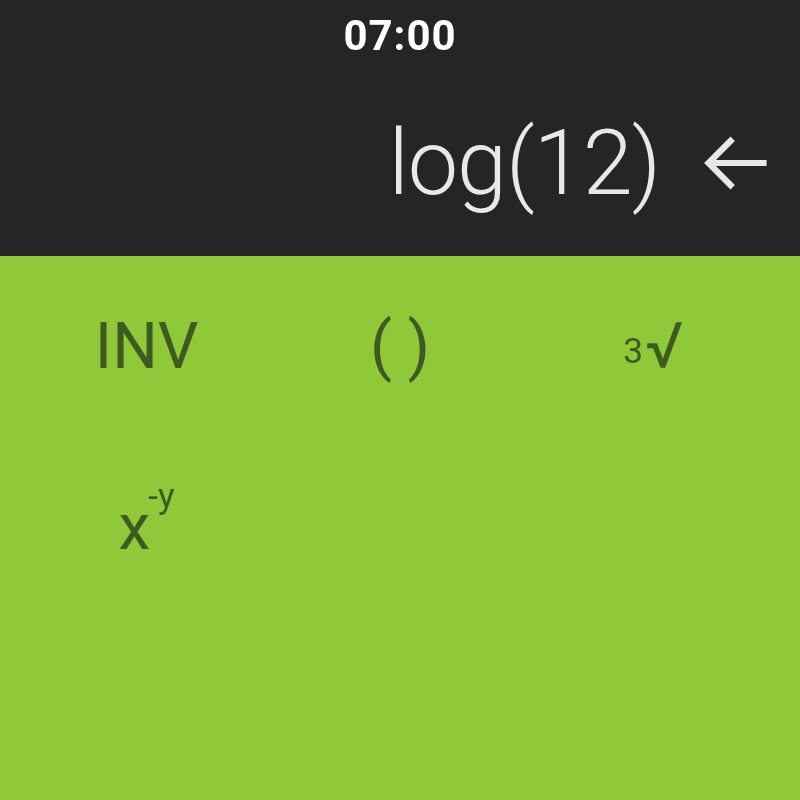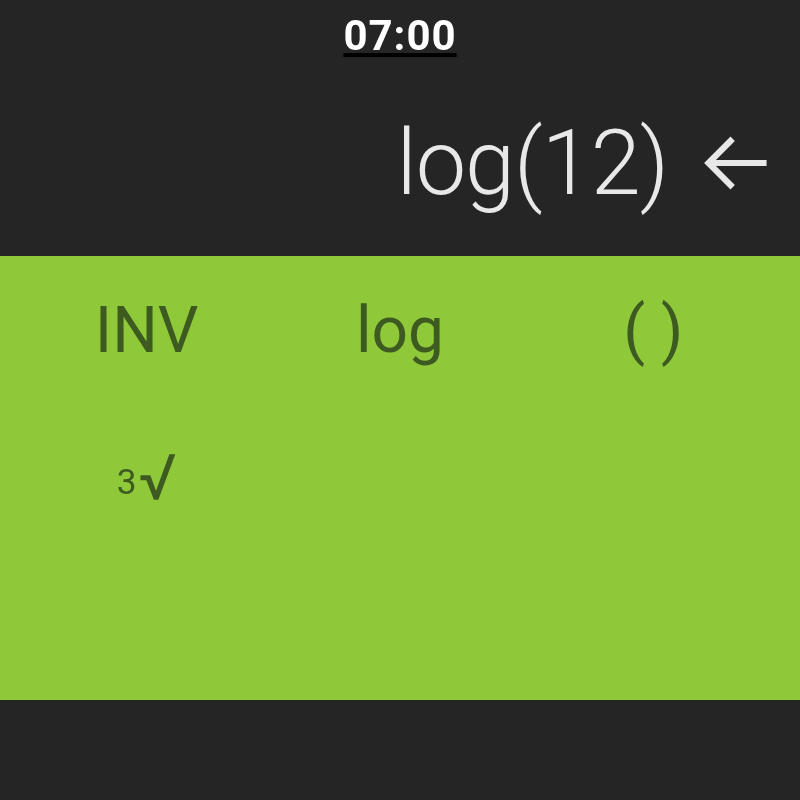--- a/index.html
+++ b/index.html
@@ -13,36 +13,35 @@
       overflow: hidden;
       font-family: -apple-system, BlinkMacSystemFont, "Segoe UI", Roboto, Helvetica, Arial, sans-serif;
       background: #252525;
     }
     .status-bar {
       height: 70px;
       background: #252525;
       display: flex;
       justify-content: center;
       align-items: center;
-      text-decoration: underline;
     }
     .status-time {
       color: #ffffff;
       font-size: 42px;
       font-weight: 700;
       letter-spacing: 1px;
     }
     .display-area {
       height: 186px;
       background: #252525;
       display: flex;
       align-items: center;
       justify-content: flex-end;
       padding-right: 24px;
-      gap: 28px;
+      gap: 36px;
     }
     .expression {
       color: #e8e8e8;
       font-size: 90px;
       font-weight: 300;
       letter-spacing: -1px;
     }
     .backspace-btn {
       display: flex;
       align-items: center;
@@ -54,21 +53,21 @@
     .backspace-btn svg {
       width: 66px;
       height: 66px;
       stroke: #e8e8e8;
       stroke-width: 4.5;
       stroke-linecap: square;
       stroke-linejoin: miter;
       fill: none;
     }
     .keypad {
-      height: 444px;
+      height: 544px;
       background: #8fc93a;
       display: grid;
       grid-template-columns: repeat(3, 1fr);
       grid-template-rows: repeat(3, 1fr);
       padding: 0 20px;
     }
     .key {
       display: flex;
       align-items: center;
       justify-content: center;
@@ -108,26 +107,28 @@
       <line x1="44" y1="24" x2="6" y2="24"></line>
       <polyline points="20,8 4,24 20,40"></polyline>
     </svg>
   </div>
 </div>
 
 <div class="keypad">
   <div class="key">
     <span>INV</span>
   </div>
-  <div class="key">
-    <span>log</span>
-  </div>
 
 
   <div class="key">
     <span>( )</span>
   </div>
   <div class="key">
     <span class="main">
       <span class="pre-sup">3</span><span>√</span>
     </span>
   </div>
+  <div class="key">
+    <span class="main">
+      <span>x</span><sup>-y</sup>
+    </span>
+  </div>
 </div>
 
 </body></html>

